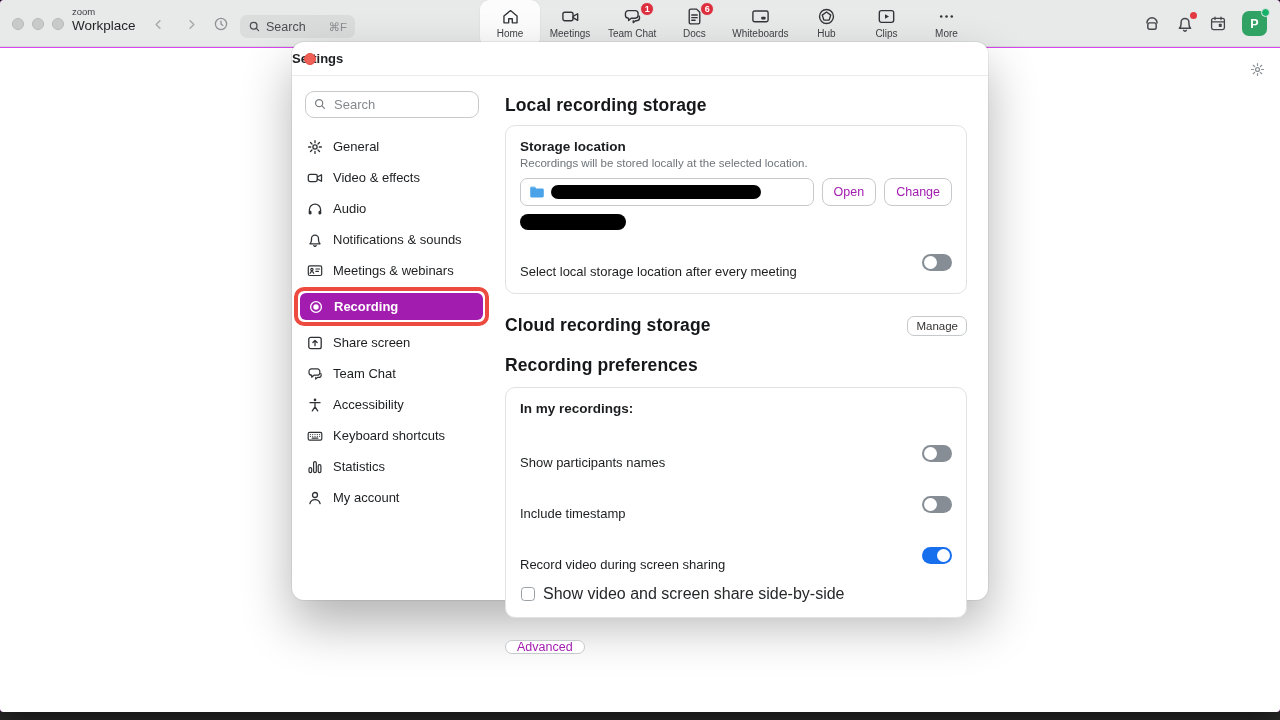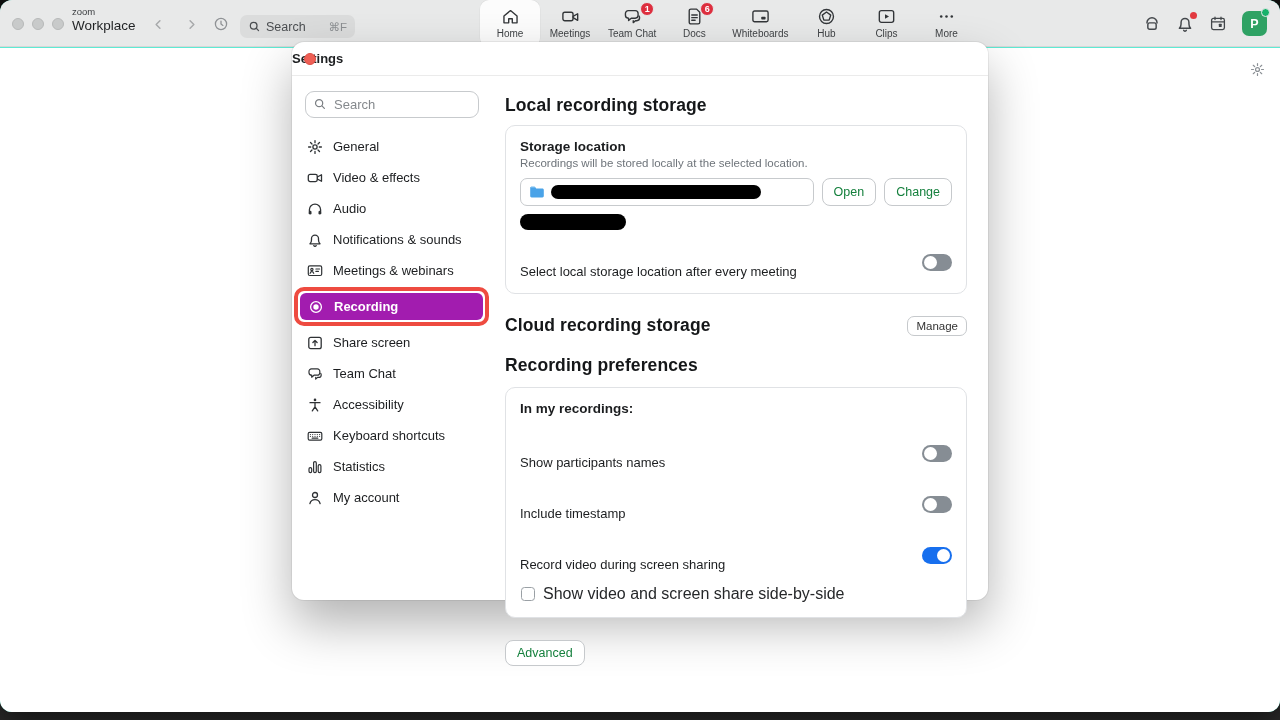--- a/index.html
+++ b/index.html
@@ -1,21 +1,21 @@
 <!DOCTYPE html>
 <html><head>
 <meta charset="utf-8">
 <style>
   * { margin:0; padding:0; box-sizing:border-box; }
   html,body { width:1280px; height:720px; overflow:hidden; }
   body { background:linear-gradient(#101010,#2a2a2a); font-family:"Liberation Sans","DejaVu Sans",sans-serif; position:relative; }
   .stage { position:absolute; inset:0; }
 
   
-  .app { position:absolute; left:0; top:0; width:1280px; height:712px; background:#5eead4; border-radius:12px; overflow:hidden; box-shadow:0 10px 30px rgba(0,0,0,.55); }
+  .app { position:absolute; left:0; top:0; width:1280px; height:712px; background:#d946ef; border-radius:4px; overflow:hidden; box-shadow:0 10px 30px rgba(0,0,0,.55); }
   .toolbar { position:absolute; left:0; top:0; width:100%; height:47px; background:#e8e9e9; border-bottom:1px solid #d6d7d7; }
   .lights { position:absolute; left:12px; top:18px; display:flex; gap:8px; }
   .light { width:12px; height:12px; border-radius:50%; background:#c8caca; border:1px solid #b7b9b9; }
   .brand { position:absolute; left:72px; top:7px; color:#1f2123; line-height:1; }
   .brand .z { font-size:9.5px; color:#3a3d40; }
   .brand .w { font-size:13.5px; font-weight:500; margin-top:2px; }
   .navbtn { position:absolute; top:14px; width:20px; height:20px; color:#a7a9ab; display:flex; align-items:center; justify-content:center; }
   .histbtn { color:#8f9295; }
   .searchpill { position:absolute; left:240px; top:15px; width:115px; height:23px; background:#dbdcdc; border-radius:7px; display:flex; align-items:center; padding:0 8px; gap:5px; color:#4b4e51; }
   .searchpill .stxt { font-size:12.5px; }
@@ -62,21 +62,21 @@
   .h1 { font-size:17.5px; font-weight:700; color:#151719; letter-spacing:.1px; }
   .mt { margin-top:18px; }
   .card { border:1px solid #e0e2e5; border-radius:10px; padding:13px 14px 14px; background:#fff; }
   .lbl { font-size:13.5px; font-weight:600; color:#1b1d1f; }
   .desc { font-size:11.5px; color:#6e747a; margin-top:3px; }
   .pathrow { display:flex; gap:8px; margin-top:9px; align-items:center; }
   .pathfield { flex:1; height:28px; border:1px solid #c7cacd; border-radius:7px; display:flex; align-items:center; padding:0 8px; gap:6px; min-width:0; }
   .redact { background:#000; border-radius:8px; height:14px; }
   .redact.r1 { width:210px; }
   .redact.r2 { width:106px; height:16px; margin-top:8px; }
-  .btn { height:28px; border:1px solid #c6c9cc; border-radius:8px; background:#fff; font-size:12.5px; color:#15803d; padding:0 11px; display:flex; align-items:center; font-family:inherit; }
+  .btn { height:28px; border:1px solid #c6c9cc; border-radius:8px; background:#fff; font-size:12.5px; color:#a21caf; padding:0 11px; display:flex; align-items:center; font-family:inherit; }
   .btn.small { height:20px; font-size:11.5px; padding:0 8px; border-radius:7px; color:#333; }
   .tglrow { display:flex; align-items:center; justify-content:space-between; }
   .plabel { font-size:13px; color:#1c1e20;margin-top:19px; }
   .tg { width:30px; height:17px; border-radius:9px; background:#868d94; position:relative; flex:none; }
   .tg .knob { position:absolute; left:2px; top:2px; width:13px; height:13px; border-radius:50%; background:#fff; }
   .tg.on { background:#176fee; }
   .tg.on .knob { left:auto; right:2px; }
   .cloudrow { display:flex; align-items:center; justify-content:space-between; margin-top:21px; }
   .cbrow { display:flex; align-items:center; gap:8px; margin-top:13px; padding-left:1px; }
   .cb { width:14px; height:14px; border:1.4px solid #9aa0a5; border-radius:3.5px; background:#fff; flex:none; }
@@ -453,18 +453,18 @@
             <span class="tg on">
                 <span class="knob"></span>
               </span>
           </div>
           <div class="cbrow">
             <span class="cb"></span>
             <span class="cblabel">Show video and screen share side-by-side</span>
           </div>
         </div>
 
-        <button class="btn" style="margin-top:22px; height:26px;">Advanced</button>
+        <button class="btn" style="margin-top:22px; height:14px;">Advanced</button>
       </div>
 
     </div>
   </div>
 </div>
 
 </body></html>

